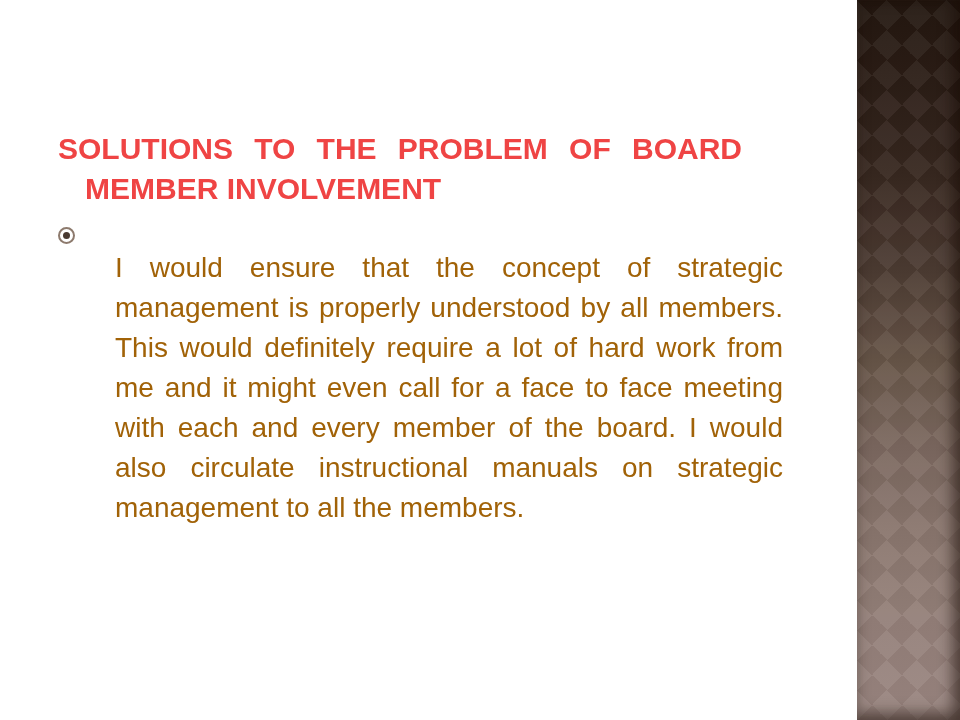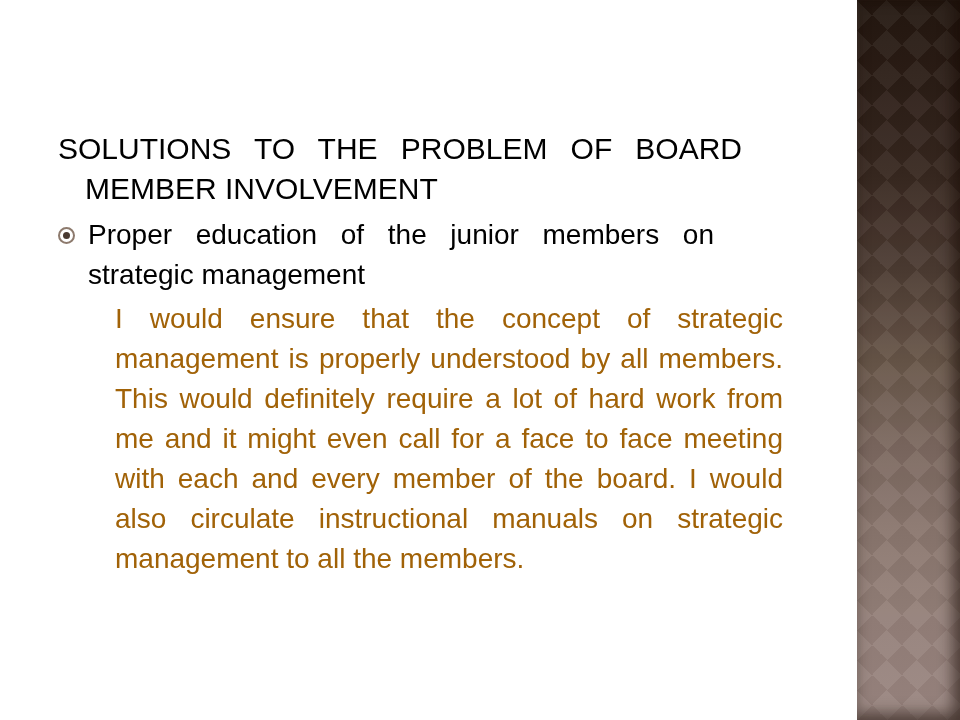--- a/index.html
+++ b/index.html
@@ -16,25 +16,25 @@
     left:58px;top:129px;
     width:760px;
   }
   .slide-title{
     margin:0 0 6px 0;
     width:684px;
     box-sizing:border-box;
     padding-left:27px;
     text-indent:-27px;
     font-size:30px;
-    font-weight:400;
+    font-weight:700;
     line-height:40px;
     letter-spacing:0px;
     text-align:justify;
-    color:#000000;
+    color:#ef4444;
   }
   .bullet-l1{
     display:flex;
     align-items:flex-start;
     margin:0 0 4px 0;
   }
   .bullet-l1 .icon-col{
     width:30px;
     flex:0 0 30px;
   }
@@ -118,21 +118,20 @@
   <div class="content">
 
     <h1 class="slide-title">SOLUTIONS TO THE PROBLEM OF BOARD MEMBER INVOLVEMENT</h1>
 
     <div class="bullet-l1">
       <div class="icon-col">
         <span class="circle-dot">
           <span class="dot"></span>
         </span>
       </div>
-      <div class="btext">Proper education of the junior members on strategic management</div>
     </div>
 
     <div class="bullet-l2">
       <div class="icon-col">
         <span class="square-bullet"></span>
       </div>
       <div class="btext">I would ensure that the concept of strategic management is properly understood by all members. This would definitely require a lot of hard work from me and it might even call for a face to face meeting with each and every member of the board. I would also circulate instructional manuals on strategic management to all the members.</div>
     </div>
 
   </div>

